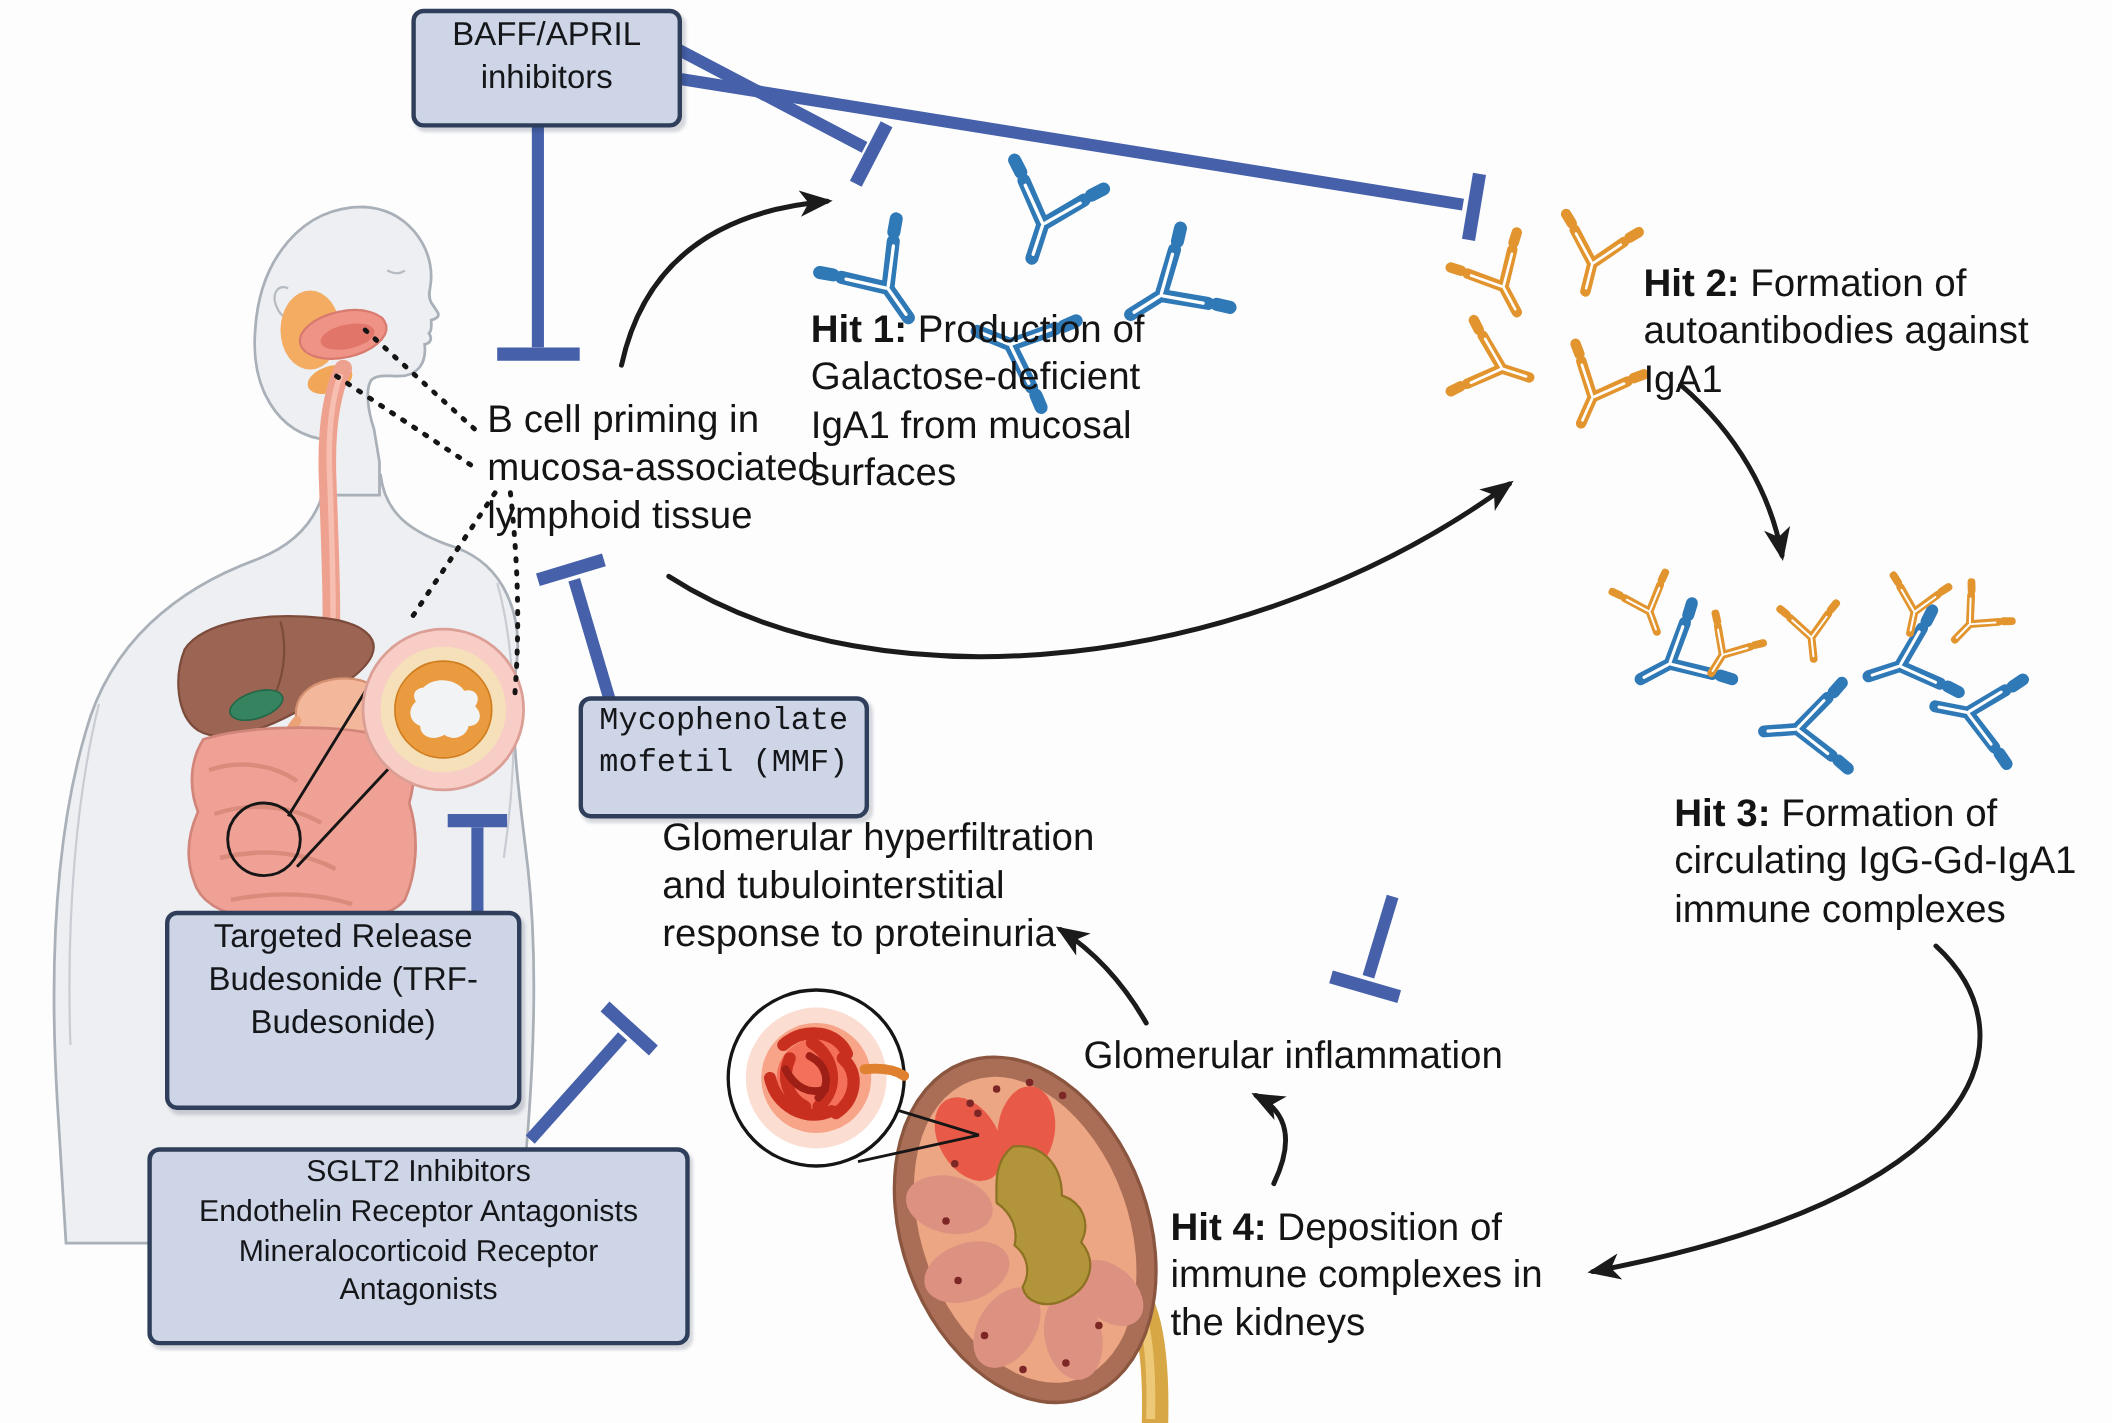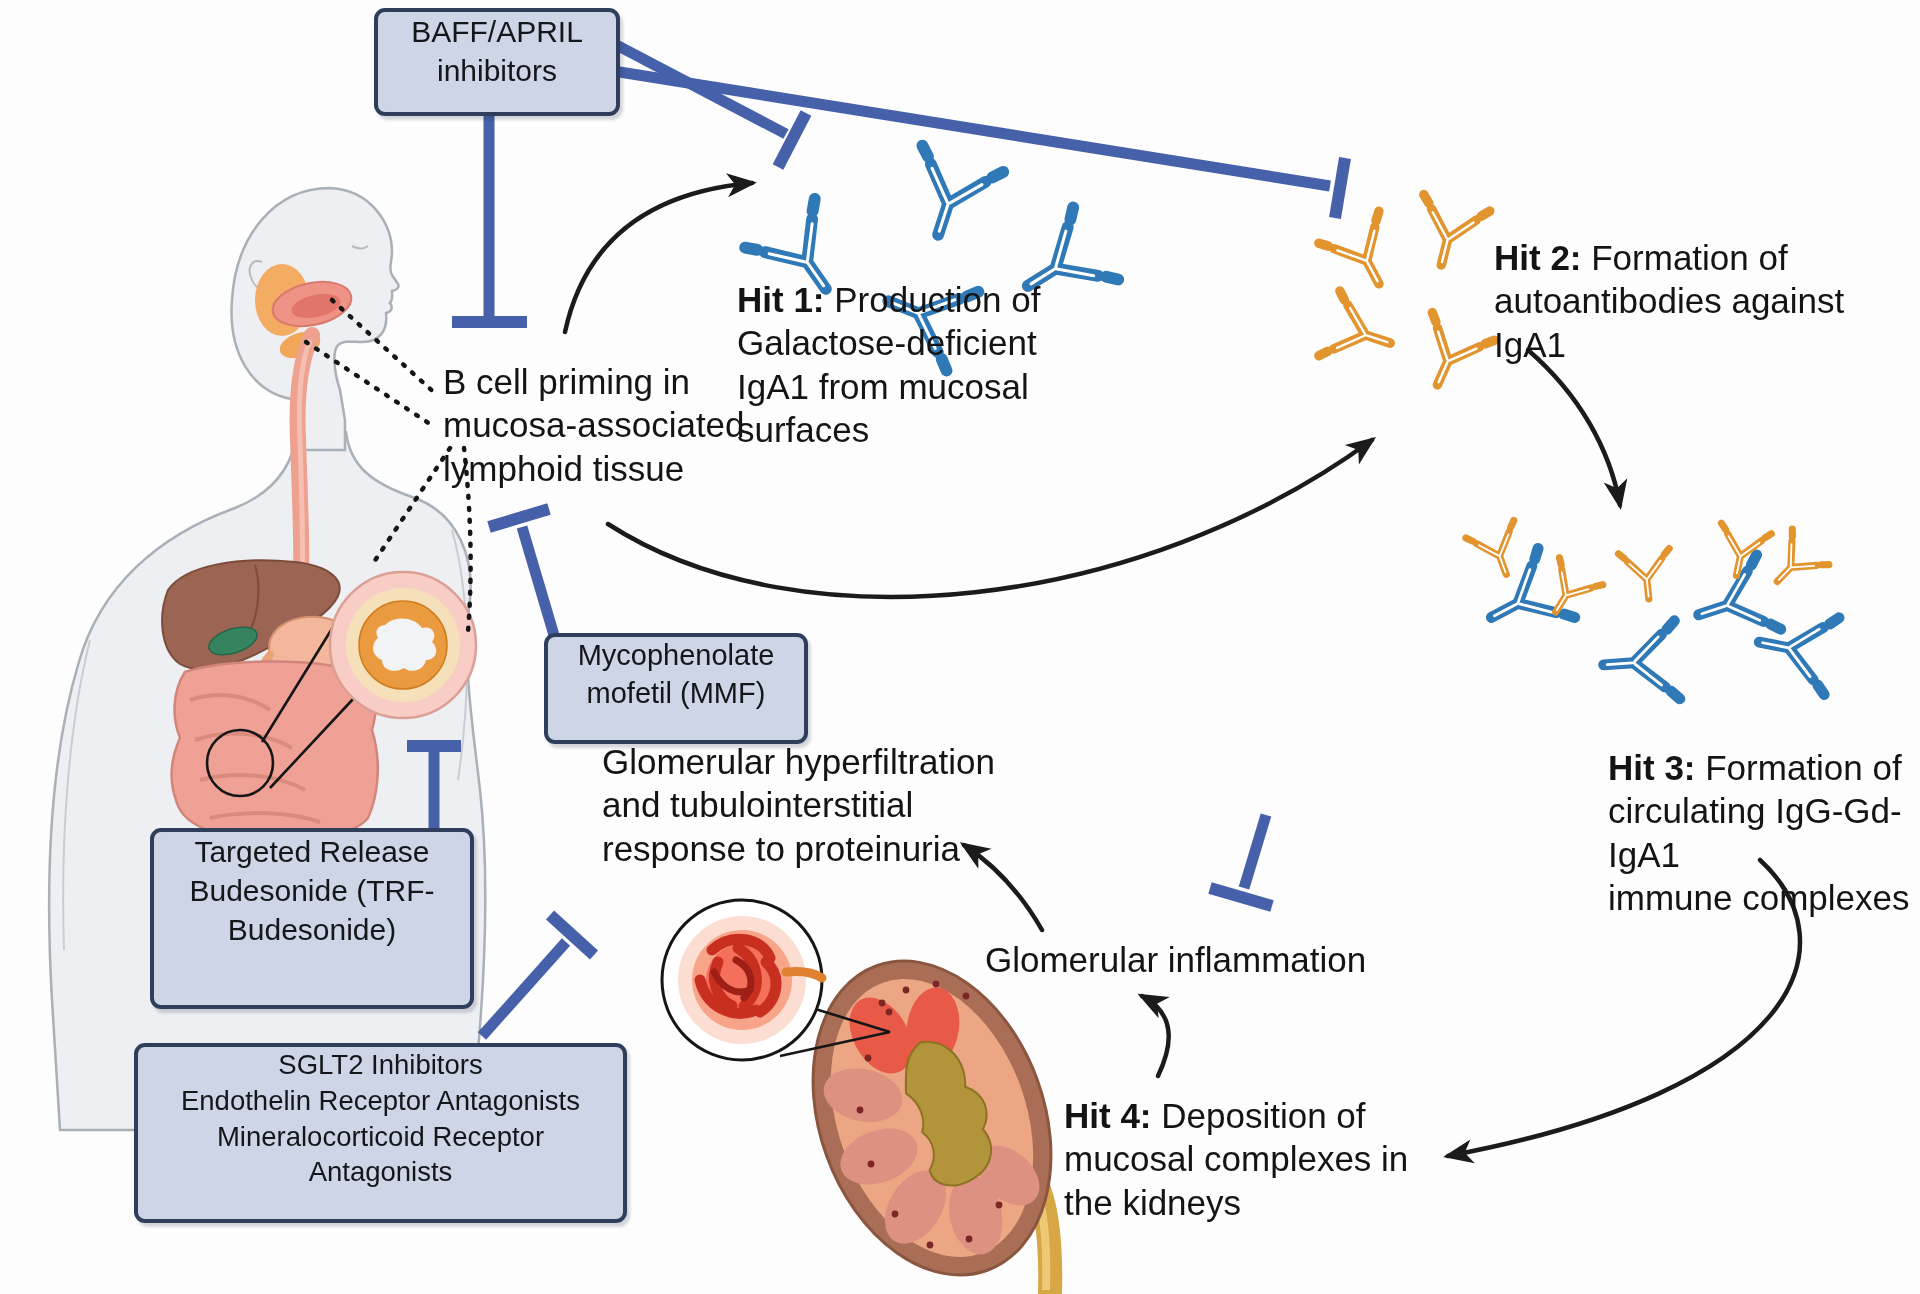--- a/index.html
+++ b/index.html
@@ -222,21 +222,21 @@
     <use href="#ab" class="abO" transform="translate(1646,572) rotate(-6) scale(0.75)"></use>
     <use href="#ab" class="abO" transform="translate(1742,549) rotate(12) scale(0.75)"></use>
     <use href="#ab" class="abO" transform="translate(1796,562) rotate(44) scale(0.75)"></use>
   </g>
 </svg>
 
 <div class="pill" style="left:374px;top:8px;width:238px;height:100px;">
   <span class="pill-t" style="font-size:30px;">BAFF/APRIL
 inhibitors</span>
 </div>
-<div class="pill" style="left:544px;top:633px;width:256px;height:103px;">
+<div class="pill" style="left:526px;top:633px;width:256px;height:103px;font-family:Liberation Mono, monospace;">
   <span class="pill-t" style="font-size:29px;">Mycophenolate
 mofetil (MMF)</span>
 </div>
 <div class="pill" style="left:150px;top:828px;width:316px;height:173px;">
   <span class="pill-t" style="font-size:30px;">Targeted Release
 Budesonide (TRF-
 Budesonide)</span>
 </div>
 <div class="pill" style="left:134px;top:1043px;width:485px;height:172px;">
   <span class="pill-t" style="font-size:27.5px;">SGLT2 Inhibitors
@@ -253,20 +253,20 @@
 response to proteinuria</div>
 <div class="caption" style="left:985px;top:938px;">Glomerular inflammation</div>
 
 <div class="caption" style="left:737px;top:278px;"><b>Hit 1:</b><span> Production of
 Galactose-deficient
 IgA1 from mucosal
 surfaces</span></div>
 <div class="caption" style="left:1494px;top:236px;"><b>Hit 2:</b><span> Formation of
 autoantibodies against
 IgA1</span></div>
-<div class="caption" style="left:1608px;top:718px;margin-top:28px;"><b>Hit 3:</b><span> Formation of
+<div class="caption" style="left:1522px;top:718px;"><b>Hit 3:</b><span> Formation of
 circulating IgG-Gd-IgA1
 immune complexes</span></div>
 <div class="caption" style="left:1064px;top:1094px;"><b>Hit 4:</b><span> Deposition of
-mucosal complexes in
+immune complexes in
 the kidneys</span></div>
 
 </div>
 
 </body></html>

